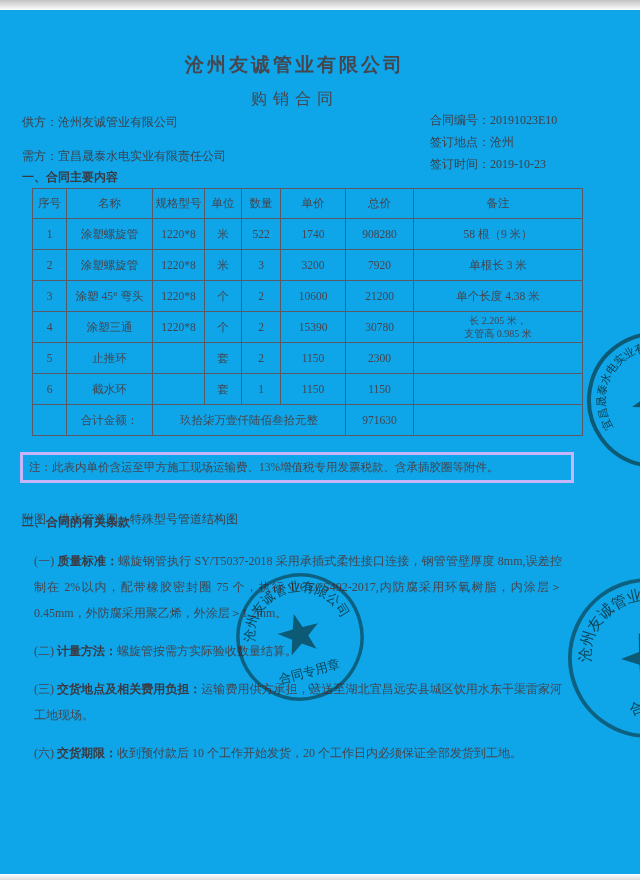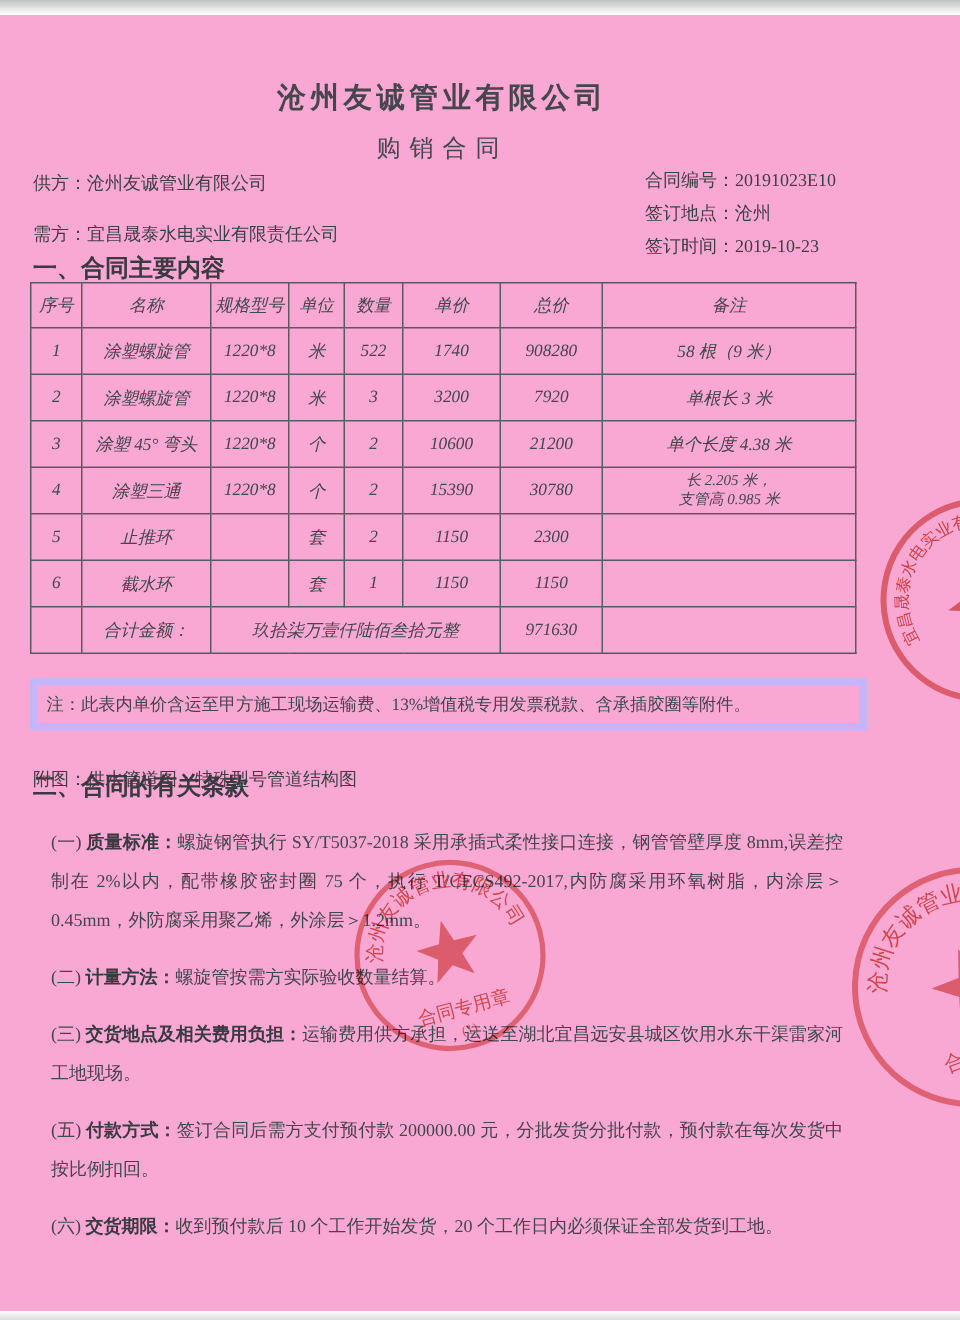--- a/index.html
+++ b/index.html
@@ -1,53 +1,53 @@
 <!DOCTYPE html>
 <html><head>
 <meta charset="utf-8">
 <style>
   html,body{margin:0;padding:0;background:#888;}
   .page{
     position:relative; width:640px; height:880px; margin:0 auto;
-    background:#f9a8d4; overflow:hidden;
+    background:#0ea5e9; overflow:hidden;
     font-family:"Liberation Serif","DejaVu Serif",serif;
     color:#3f3f46;
   }
   .edge-top{position:absolute;top:0;left:0;width:640px;height:10px;
     background:linear-gradient(#c2c2c2,#fefefe);}
   .edge-bottom{position:absolute;bottom:0;left:0;width:640px;height:6px;
     background:linear-gradient(#fefefe,#dcdcdc);}
   .doc-title{position:absolute;top:52px;left:20px;width:550px;text-align:center;
     font-size:19px;font-weight:600;letter-spacing:3px;color:#46464e;}
   .doc-subtitle{position:absolute;top:89px;left:20px;width:550px;text-align:center;
     font-size:16px;letter-spacing:6px;color:#46464e;}
   .meta{position:absolute;font-size:12px;white-space:nowrap;}
   .m-supplier{top:114px;left:22px;}
   .m-buyer{top:148px;left:22px;}
   .m-no{top:112px;left:430px;}
   .m-place{top:134px;left:430px;}
   .m-date{top:156px;left:430px;}
-  .sec-heading{position:absolute;font-size:16px;font-weight:bold;color:#3a3a42;}
+  .sec-heading{position:absolute;font-size:12px;font-weight:bold;color:#3a3a42;}
   .h1{top:169px;left:22px;}
   .h2{top:514px;left:22px;}
   table.items{
-    position:absolute;top:188px;left:20px;width:550px;
+    position:absolute;top:188px;left:32px;width:550px;
     border-collapse:collapse;table-layout:fixed;
-    font-size:11.5px;color:#45454d;font-style:italic;
+    font-size:11.5px;color:#45454d;
   }
   table.items td,table.items th{
     border:1px solid #5a5a64;text-align:center;vertical-align:middle;
     padding:1px 2px;font-weight:normal;overflow:hidden;
   }
   table.items tr{height:31px;}
   table.items tr.head{height:30px;}
   td.remark-sm{font-size:10px;line-height:1.3;}
   .note-box{
     position:absolute;top:452px;left:20px;width:542px;height:25px;
-    border:5px solid #c4b5fd;font-size:11.5px;color:#45454d;
+    border:3px solid #c4b5fd;font-size:11.5px;color:#45454d;
     display:flex;align-items:center;padding-left:6px;white-space:nowrap;
   }
   .attachment{position:absolute;top:511px;left:22px;font-size:12px;}
   .clauses{
     position:absolute;top:536px;left:22px;width:552px;
     font-size:12px;line-height:26px;text-align:justify;color:#45454d;
   }
   .clauses p{margin:12px;}
   .cl-title{font-weight:bold;color:#3a3a42;}
   .stamp{position:absolute;mix-blend-mode:multiply;pointer-events:none;}
@@ -167,21 +167,20 @@
 
   <div class="note-box">注：此表内单价含运至甲方施工现场运输费、13%增值税专用发票税款、含承插胶圈等附件。</div>
   <div class="attachment">附图：供水管道图、特殊型号管道结构图</div>
 
   <div class="sec-heading h2">二、合同的有关条款</div>
 
   <div class="clauses">
     <p><span>(一) </span><span class="cl-title">质量标准：</span><span>螺旋钢管执行 SY/T5037-2018 采用承插式柔性接口连接，钢管管壁厚度 8mm,误差控制在 2%以内，配带橡胶密封圈 75 个，执行 T/CECS492-2017,内防腐采用环氧树脂，内涂层＞0.45mm，外防腐采用聚乙烯，外涂层＞1.2mm。</span></p>
     <p><span>(二) </span><span class="cl-title">计量方法：</span><span>螺旋管按需方实际验收数量结算。</span></p>
     <p><span>(三) </span><span class="cl-title">交货地点及相关费用负担：</span><span>运输费用供方承担，运送至湖北宜昌远安县城区饮用水东干渠雷家河工地现场。</span></p>
-    <p><span>(五) </span><span class="cl-title">付款方式：</span><span>签订合同后需方支付预付款 200000.00 元，分批发货分批付款，预付款在每次发货中按比例扣回。</span></p>
     <p><span>(六) </span><span class="cl-title">交货期限：</span><span>收到预付款后 10 个工作开始发货，20 个工作日内必须保证全部发货到工地。</span></p>
     <p></p>
   </div>
 
   <div class="stamp st-a">
     <svg width="170" height="170" viewBox="0 0 170 170">
       <g transform="translate(85,85) rotate(-35)" stroke="none">
         <circle r="66" fill="none" stroke="rgba(205,62,46,0.6)" stroke-width="4"></circle>
         <path id="arcA" d="M -50,0 A 50,50 0 1 1 50,0" fill="none"></path>
         <text font-size="11" fill="rgba(200,55,40,0.8)" font-family="'Liberation Serif','DejaVu Serif',serif">

